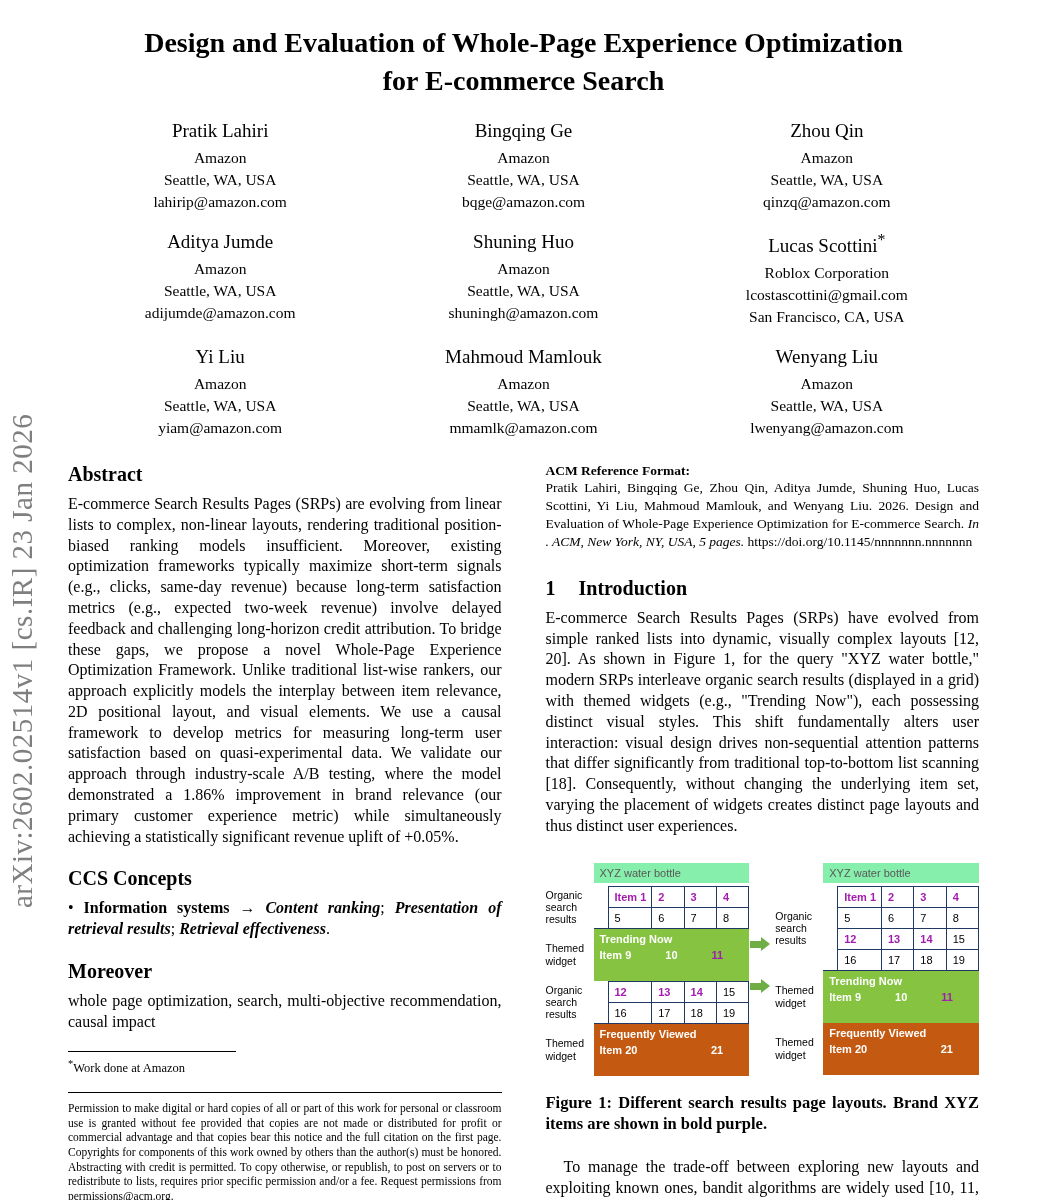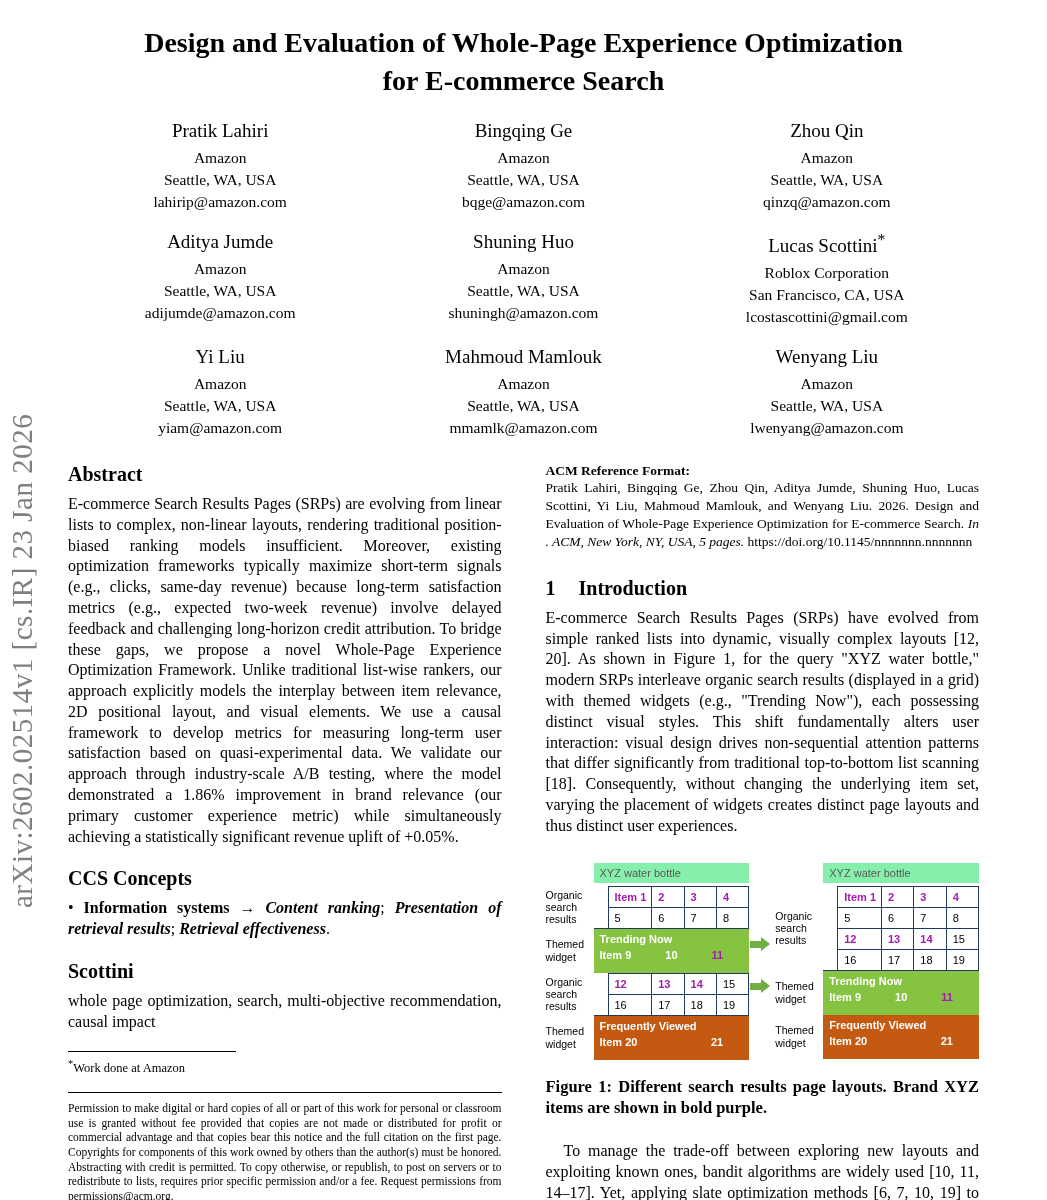--- a/index.html
+++ b/index.html
@@ -65,21 +65,21 @@
   }
   .mock-cell {
     border-left:1px solid var(--grid-border,#1f3864);
     border-top:1px solid var(--grid-border,#1f3864);
     font-family:"Liberation Sans", sans-serif; font-size:11px;
     padding:4px 2px 4px 6px; background:#fff; color:#000;
   }
   .mock-cell.brand { color:var(--brand-purple,#a21caf); font-weight:bold; }
   .mock-widget {
     color:#fff; font-family:"Liberation Sans", sans-serif; font-size:11px;
-    padding:4px 6px 12px;
+    padding:4px 6px 20px;
   }
   .mock-widget.green { background:var(--widget-green,#85c340); }
   .mock-widget.orange { background:var(--widget-orange,#c45911); }
   .widget-title { font-weight:bold; margin-bottom:4px; }
   .widget-items { display:flex; justify-content:space-between; padding-right:20px; font-weight:bold; }
   .widget-items .brand { color:var(--brand-purple,#a21caf); }
   .fig-mid { width:26px; flex:0 0 26px; position:relative; align-self:stretch; }
   .arrow { position:absolute; left:1px; width:11px; height:7px; background:var(--arrow-green,#6fae44); }
   .arrow::after {
     content:""; position:absolute; left:11px; top:-4px;
@@ -123,22 +123,22 @@
   </div>
   <div class="author">
     <div class="name"><span>Shuning Huo</span></div>
     <div class="line">Amazon</div>
     <div class="line">Seattle, WA, USA</div>
     <div class="line">shuningh@amazon.com</div>
   </div>
   <div class="author">
     <div class="name"><span>Lucas Scottini</span><sup>*</sup></div>
     <div class="line">Roblox Corporation</div>
+    <div class="line">lcostascottini@gmail.com</div>
     <div class="line">San Francisco, CA, USA</div>
-    <div class="line">lcostascottini@gmail.com</div>
   </div>
   <div class="author">
     <div class="name"><span>Yi Liu</span></div>
     <div class="line">Amazon</div>
     <div class="line">Seattle, WA, USA</div>
     <div class="line">yiam@amazon.com</div>
   </div>
   <div class="author">
     <div class="name"><span>Mahmoud Mamlouk</span></div>
     <div class="line">Amazon</div>
@@ -155,21 +155,21 @@
 
 <div class="columns">
 
   <div class="col">
     <h2 class="sec">Abstract</h2>
     <p class="body just">E-commerce Search Results Pages (SRPs) are evolving from linear lists to complex, non-linear layouts, rendering traditional position-biased ranking models insufficient. Moreover, existing optimization frameworks typically maximize short-term signals (e.g., clicks, same-day revenue) because long-term satisfaction metrics (e.g., expected two-week revenue) involve delayed feedback and challenging long-horizon credit attribution. To bridge these gaps, we propose a novel Whole-Page Experience Optimization Framework. Unlike traditional list-wise rankers, our approach explicitly models the interplay between item relevance, 2D positional layout, and visual elements. We use a causal framework to develop metrics for measuring long-term user satisfaction based on quasi-experimental data. We validate our approach through industry-scale A/B testing, where the model demonstrated a 1.86% improvement in brand relevance (our primary customer experience metric) while simultaneously achieving a statistically significant revenue uplift of +0.05%.</p>
 
     <h2 class="sec">CCS Concepts</h2>
     <p class="body just"><span>• </span><b>Information systems</b><span> → </span><b><i>Content ranking</i></b><span>; </span><b><i>Presentation of retrieval results</i></b><span>; </span><b><i>Retrieval effectiveness</i></b><span>.</span></p>
 
-    <h2 class="sec">Scottini</h2>
+    <h2 class="sec">Moreover</h2>
     <p class="body just">whole page optimization, search, multi-objective recommendation, causal impact</p>
 
     <div class="footnote-rule"></div>
     <p class="footnote"><sup>*</sup><span>Work done at Amazon</span></p>
 
     <div class="permission-rule"></div>
     <div class="permission">
       <p class="just">Permission to make digital or hard copies of all or part of this work for personal or classroom use is granted without fee provided that copies are not made or distributed for profit or commercial advantage and that copies bear this notice and the full citation on the first page. Copyrights for components of this work owned by others than the author(s) must be honored. Abstracting with credit is permitted. To copy otherwise, or republish, to post on servers or to redistribute to lists, requires prior specific permission and/or a fee. Request permissions from permissions@acm.org.</p>
       <p class="italic">Conference'17, Washington, DC, USA</p>
 

